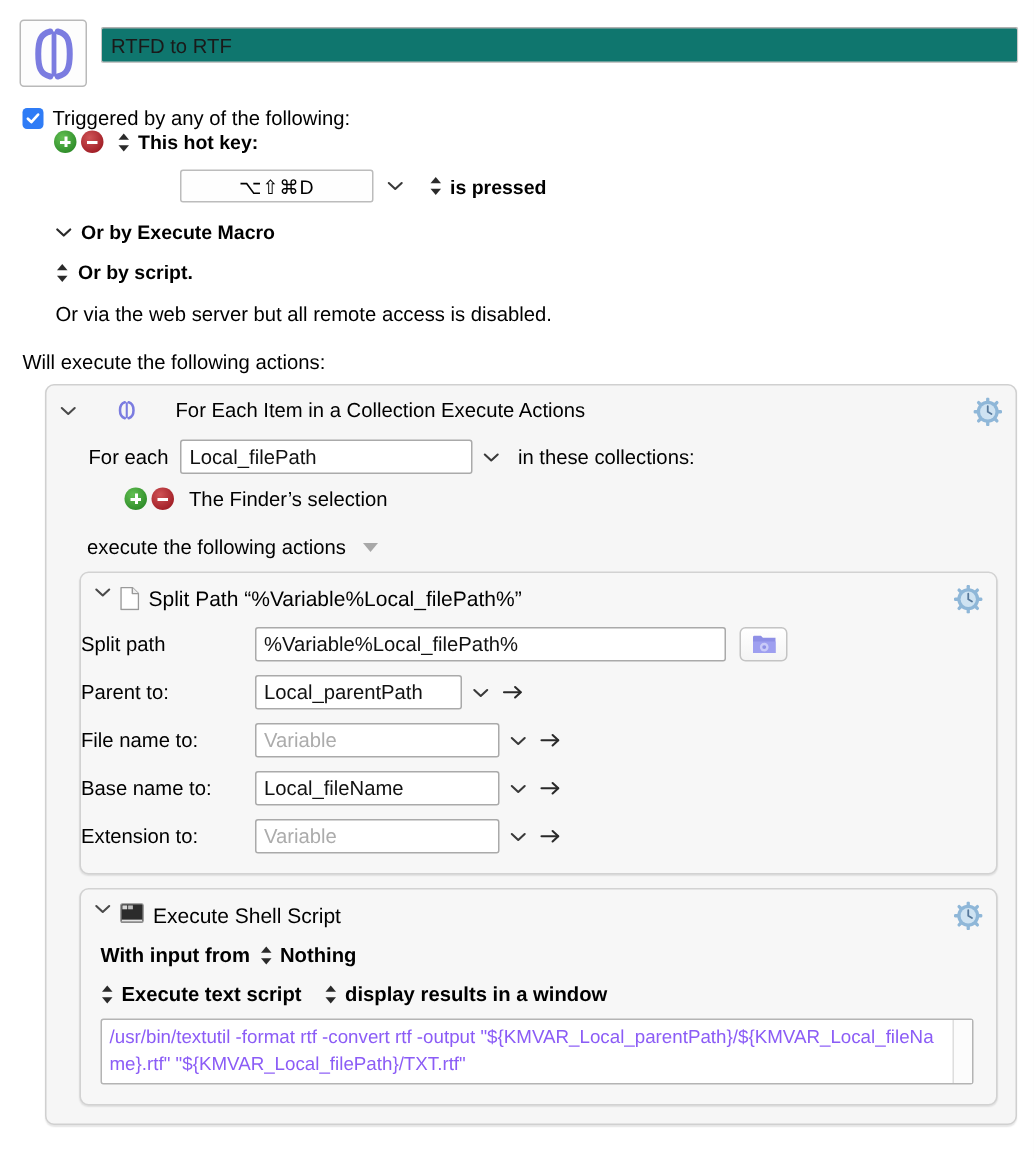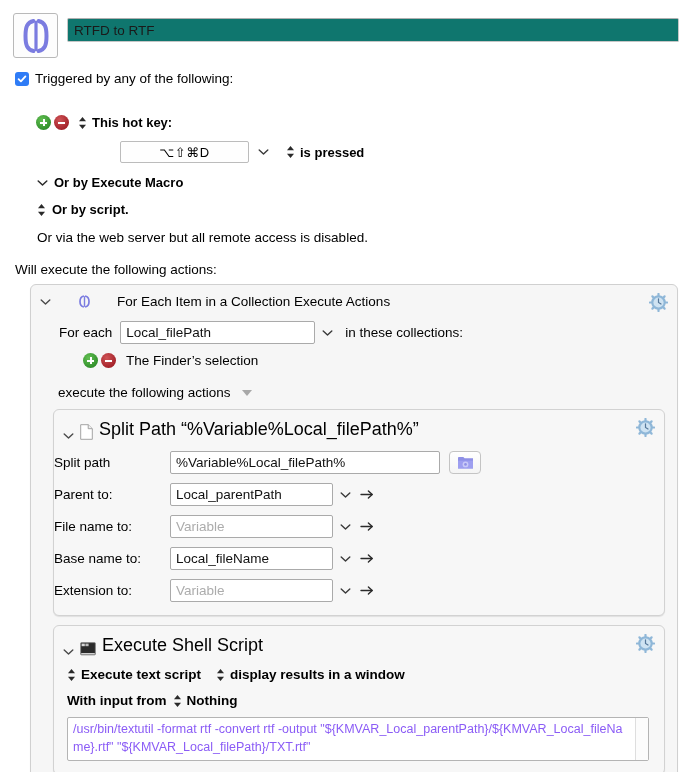--- a/index.html
+++ b/index.html
@@ -60,21 +60,21 @@
   .cbx svg { display:block; }
 
   .trig-title {
     font-size: 13.5px;
     line-height: 16px;
     margin-top: 13px;
     display: flex; align-items: center;
   }
 
   .hotkey-row {
-    margin-top: 28px;
+    margin-top: 0;
     margin-left: 21px;
     display: flex; align-items: center;
     font-size: 13px;
     font-weight: bold;
   }
   .pm {
     width: 15px; height: 15px; border-radius: 50%;
     display: inline-flex; align-items: center; justify-content: center;
     flex: 0 0 auto;
     color: #fff;
@@ -206,23 +206,23 @@
   .card {
     margin: 9px 12px 0 22px;
     border: 1px solid #d2d2d2;
     border-radius: 6px;
     background: #f7f7f7;
     box-shadow: 0 1px 1px rgba(0,0,0,0.09);
     position: relative;
     padding-bottom: 13px;
   }
   .card-hdr {
-    display: flex; align-items: flex-end;
+    display: flex; align-items: flex-start;
     padding: 9px 10px 0 9px;
-    font-size: 18px;
+    font-size: 14px;
   }
   .doc-icon { margin-right: 6px; display:flex; flex:0 0 auto; }
   .term-icon { margin-right: 6px; display:flex; flex:0 0 auto; }
 
   .frow {
     display: flex; align-items: center;
     margin-top: 9px;
     font-size: 13.5px;
   }
   .frow .flabel {
@@ -454,34 +454,34 @@
         <svg width="13" height="16" viewBox="0 0 13 16">
           <path d="M0.7 0.7 H8.2 L12.3 4.7 V15.3 H0.7 Z" fill="#ffffff" stroke="#9a9a9a" stroke-width="0.9" stroke-linejoin="round"></path>
           <path d="M8.2 0.7 V4.7 H12.3" fill="#eeeeee" stroke="#9a9a9a" stroke-width="0.9" stroke-linejoin="round"></path>
         </svg>
       </span>
       <span>Split Path “%Variable%Local_filePath%”</span>
     </div>
 
     <div class="frow" style="margin-top:11px">
       <span class="flabel">Split path</span>
-      <span class="vfield" style="width:270px">%Variable%Local_filePath%</span>
+      <span class="vfield" style="width:314px">%Variable%Local_filePath%</span>
       <span class="folder-btn">
         <svg width="17" height="14" viewBox="0 0 17 14">
           <path d="M1 3.2 V12.4 H16 V2.2 H7.6 L6.3 0.9 H1.9 A0.9 0.9 0 0 0 1 1.8 Z" fill="#8e8fe6"></path>
           <path d="M1 4.6 H16 V12.4 H1 Z" fill="#9e9ff0"></path>
           <circle cx="8.5" cy="8.4" r="2.9" fill="#c9caf8"></circle>
           <circle cx="8.5" cy="8.4" r="1.3" fill="#8e8fe6"></circle>
         </svg>
       </span>
     </div>
 
     <div class="frow">
       <span class="flabel">Parent to:</span>
-      <span class="vfield" style="width:163px">Local_parentPath</span>
+      <span class="vfield" style="width:138px">Local_parentPath</span>
       <span class="chev-sm">
         <svg width="11" height="8" viewBox="0 0 11 8">
           <path d="M1.2 2 L5.5 6 L9.8 2" fill="none" stroke="#3a3a3a" stroke-width="1.4" stroke-linecap="round" stroke-linejoin="round"></path>
         </svg>
       </span>
       <span class="arrow-r">
         <svg width="14" height="11" viewBox="0 0 14 11">
           <path d="M1 5.5 H12" fill="none" stroke="#2a2a2a" stroke-width="1.4" stroke-linecap="round"></path>
           <path d="M8.4 2 L12.2 5.5 L8.4 9" fill="none" stroke="#2a2a2a" stroke-width="1.4" stroke-linecap="round" stroke-linejoin="round"></path>
         </svg>
@@ -569,47 +569,47 @@
           <rect x="0.6" y="0.6" width="14.8" height="12.3" rx="1" fill="#2b2b2b" stroke="#8a8a8a" stroke-width="0.9"></rect>
           <rect x="1.6" y="1.6" width="3.2" height="2.6" fill="#d8d8d8"></rect>
           <rect x="5.4" y="1.6" width="3.2" height="2.6" fill="#bdbdbd"></rect>
           <rect x="1.2" y="11.1" width="13.6" height="1.3" fill="#e4e4e4"></rect>
         </svg>
       </span>
       <span>Execute Shell Script</span>
     </div>
 
     <div class="ss-line">
+      <span style="margin-right:6px">With input from</span>
+      <span class="stepper">
+        <svg width="9" height="14" viewBox="0 0 9 14">
+          <path d="M4.5 1 L8 5.2 L1 5.2 Z" fill="#2a2a2a"></path>
+          <path d="M4.5 13 L8 8.8 L1 8.8 Z" fill="#2a2a2a"></path>
+        </svg>
+      </span>
+      <span>Nothing</span>
+    </div>
+
+    <div class="ss-line">
       <span class="stepper">
         <svg width="9" height="14" viewBox="0 0 9 14">
           <path d="M4.5 1 L8 5.2 L1 5.2 Z" fill="#2a2a2a"></path>
           <path d="M4.5 13 L8 8.8 L1 8.8 Z" fill="#2a2a2a"></path>
         </svg>
       </span>
       <span>Execute text script</span>
       <span class="seg2">
         <span class="stepper">
           <svg width="9" height="14" viewBox="0 0 9 14">
             <path d="M4.5 1 L8 5.2 L1 5.2 Z" fill="#2a2a2a"></path>
             <path d="M4.5 13 L8 8.8 L1 8.8 Z" fill="#2a2a2a"></path>
           </svg>
         </span>
         <span>display results in a window</span>
       </span>
     </div>
 
-    <div class="ss-line">
-      <span style="margin-right:6px">With input from</span>
-      <span class="stepper">
-        <svg width="9" height="14" viewBox="0 0 9 14">
-          <path d="M4.5 1 L8 5.2 L1 5.2 Z" fill="#2a2a2a"></path>
-          <path d="M4.5 13 L8 8.8 L1 8.8 Z" fill="#2a2a2a"></path>
-        </svg>
-      </span>
-      <span>Nothing</span>
-    </div>
-
     <div class="script-box">
       <div class="script-text">/usr/bin/textutil -format rtf -convert rtf -output "${KMVAR_Local_parentPath}/${KMVAR_Local_fileName}.rtf" "${KMVAR_Local_filePath}/TXT.rtf"</div>
       <div class="script-scroll"></div>
     </div>
   </div>
 </div>
 
 </body></html>

